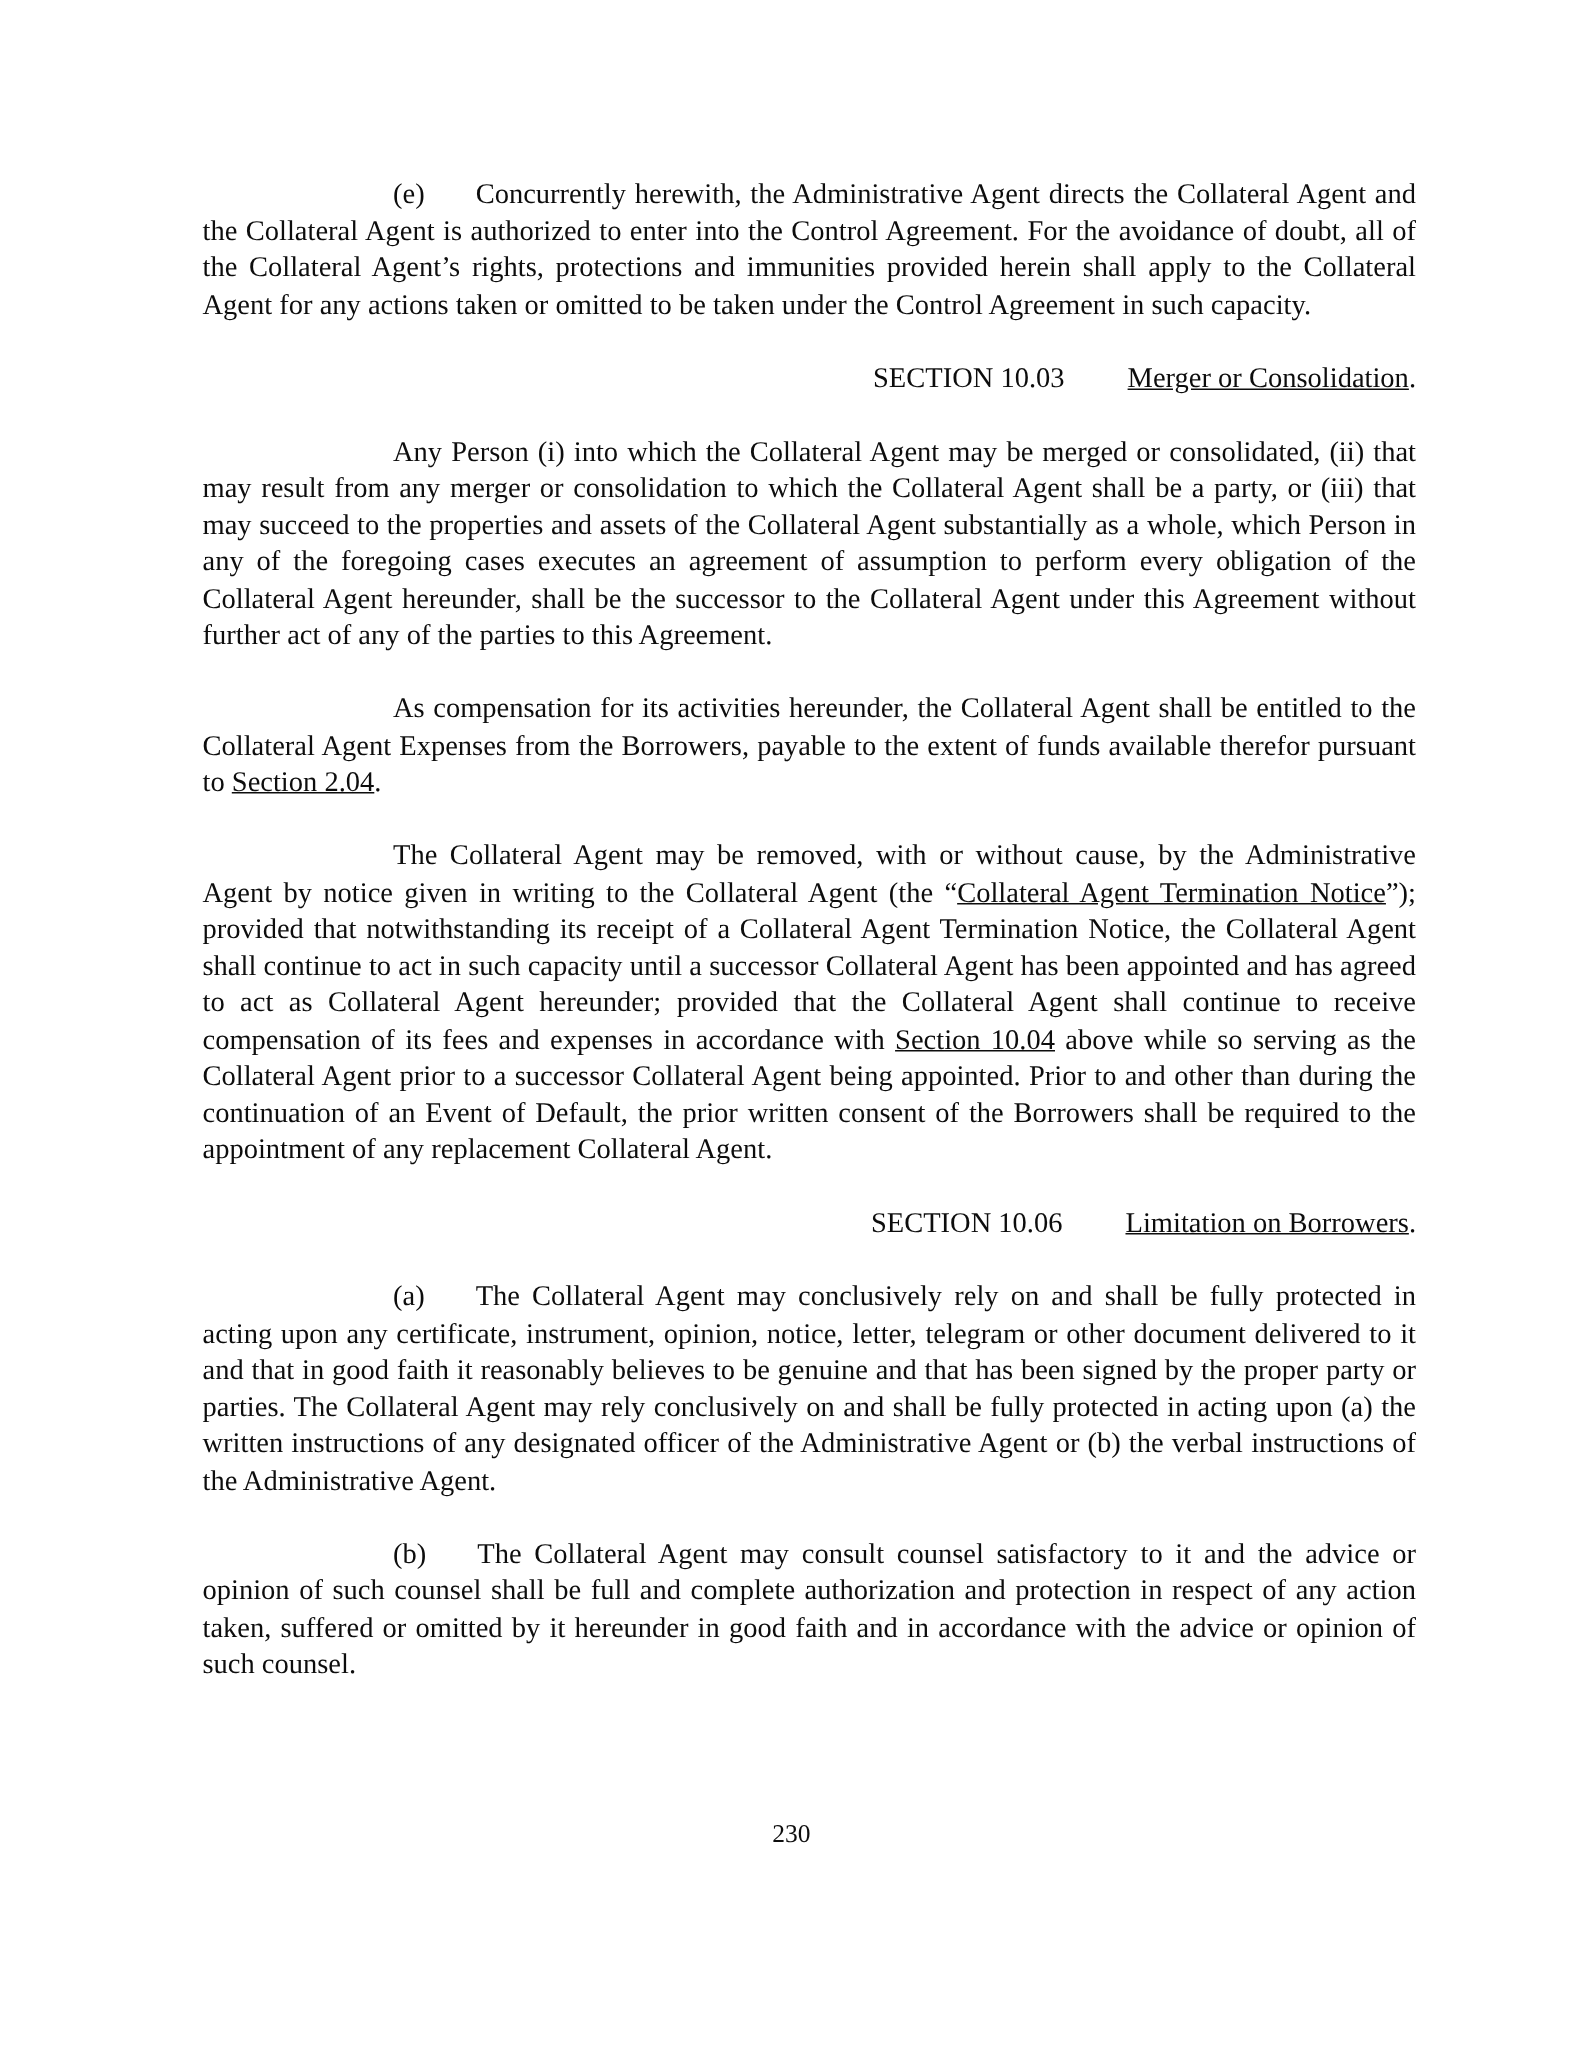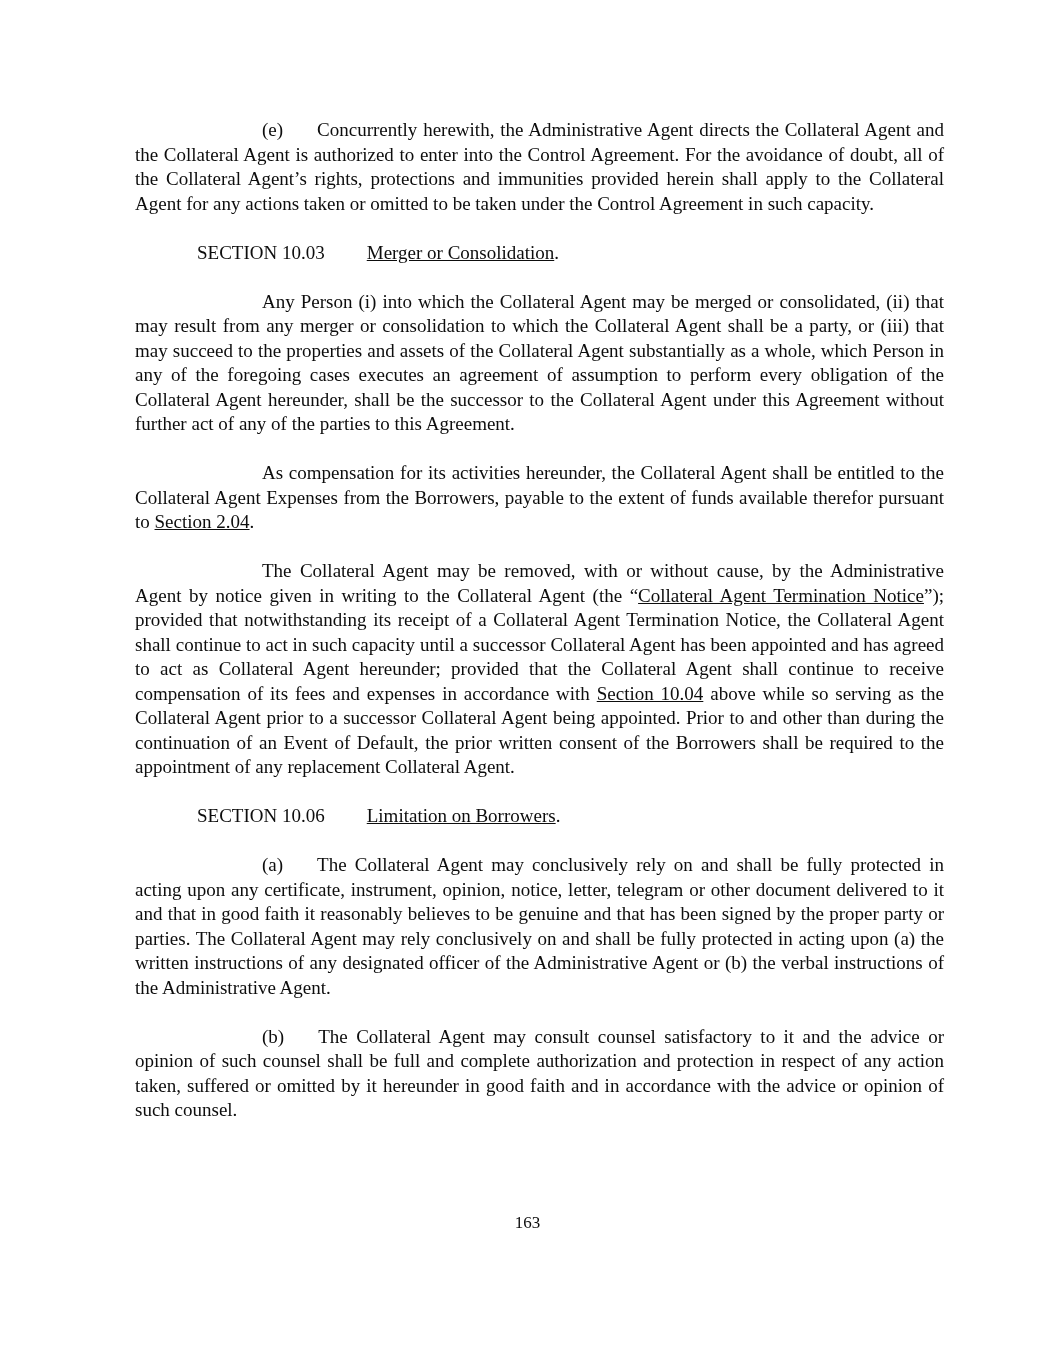--- a/index.html
+++ b/index.html
@@ -27,21 +27,21 @@
   }
   .block {
     margin: 0 0 24.5px 0;
     text-align: justify;
   }
   .para {
     text-indent: 127px;
   }
   .heading {
     text-indent: 62px;
-    text-align: left;
+    text-align: right;
   }
   .tab {
     display: inline-block;
     height: 1px;
   }
   .para .tab { width: 34px; }
   .heading .tab { width: 42px; }
   .u { text-decoration: underline; }
   .i { }
   .footer {
@@ -61,14 +61,14 @@
   <div class="content">
     <p class="block para"><span>(e)</span><span class="tab"></span><span>Concurrently herewith, the Administrative Agent directs the Collateral Agent and the Collateral Agent is authorized to enter into the Control Agreement.  For the avoidance of doubt, all of the Collateral Agent’s rights, protections and immunities provided herein shall apply to the Collateral Agent for any actions taken or omitted to be taken under the Control Agreement in such capacity.</span></p>
     <p class="block heading"><span>SECTION 10.03</span><span class="tab"></span><span class="u">Merger or Consolidation</span><span>.</span></p>
     <p class="block para"><span>Any Person (i) into which the Collateral Agent may be merged or consolidated, (ii) that may result from any merger or consolidation to which the Collateral Agent shall be a party, or (iii) that may succeed to the properties and assets of the Collateral Agent substantially as a whole, which Person in any of the foregoing cases executes an agreement of assumption to perform every obligation of the Collateral Agent hereunder, shall be the successor to the Collateral Agent under this Agreement without further act of any of the parties to this Agreement.</span></p>
     <p class="block para"><span>As compensation for its activities hereunder, the Collateral Agent shall be entitled to the Collateral Agent Expenses from the Borrowers, payable to the extent of funds available therefor pursuant to </span><span class="u">Section 2.04</span><span>.</span></p>
     <p class="block para"><span>The Collateral Agent may be removed, with or without cause, by the Administrative Agent by notice given in writing to the Collateral Agent (the “</span><span class="u">Collateral Agent Termination Notice</span><span>”); </span><span class="i">provided</span><span> that notwithstanding its receipt of a Collateral Agent Termination Notice, the Collateral Agent shall continue to act in such capacity until a successor Collateral Agent has been appointed and has agreed to act as Collateral Agent hereunder; </span><span class="i">provided</span><span> that the Collateral Agent shall continue to receive compensation of its fees and expenses in accordance with </span><span class="u">Section 10.04</span><span> above while so serving as the Collateral Agent prior to a successor Collateral Agent being appointed.  Prior to and other than during the continuation of an Event of Default, the prior written consent of the Borrowers shall be required to the appointment of any replacement Collateral Agent.</span></p>
     <p class="block heading"><span>SECTION 10.06</span><span class="tab"></span><span class="u">Limitation on Borrowers</span><span>.</span></p>
     <p class="block para"><span>(a)</span><span class="tab"></span><span>The Collateral Agent may conclusively rely on and shall be fully protected in acting upon any certificate, instrument, opinion, notice, letter, telegram or other document delivered to it and that in good faith it reasonably believes to be genuine and that has been signed by the proper party or parties.  The Collateral Agent may rely conclusively on and shall be fully protected in acting upon (a) the written instructions of any designated officer of the Administrative Agent or (b) the verbal instructions of the Administrative Agent.</span></p>
     <p class="block para"><span>(b)</span><span class="tab"></span><span>The Collateral Agent may consult counsel satisfactory to it and the advice or opinion of such counsel shall be full and complete authorization and protection in respect of any action taken, suffered or omitted by it hereunder in good faith and in accordance with the advice or opinion of such counsel.</span></p>
   </div>
-  <div class="footer">163</div>
+  <div class="footer">230</div>
 </div>
 
 </body></html>

